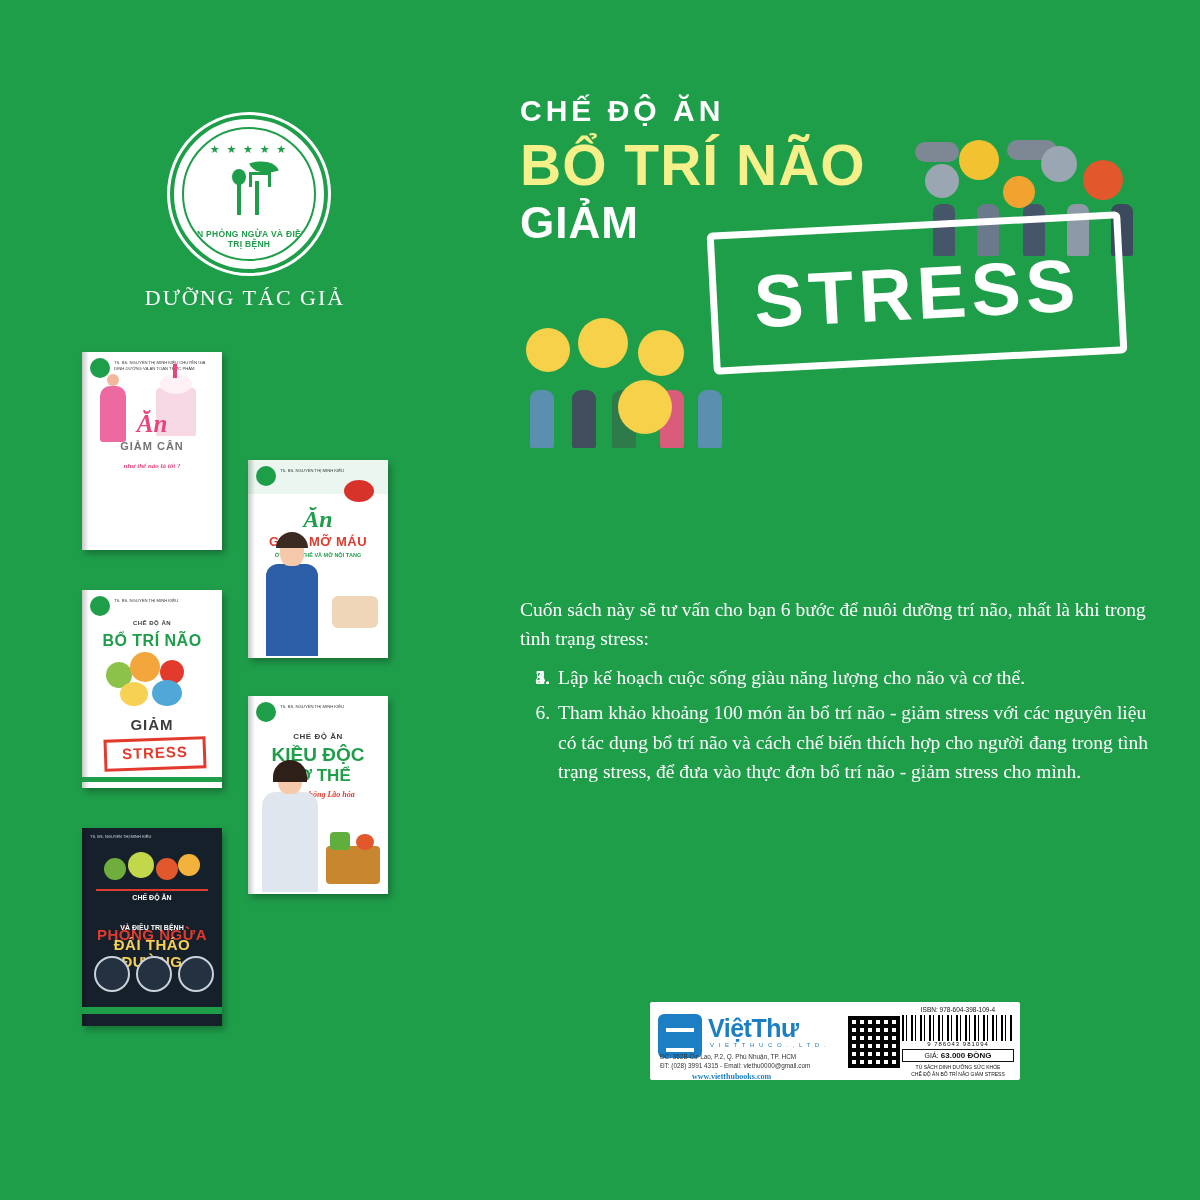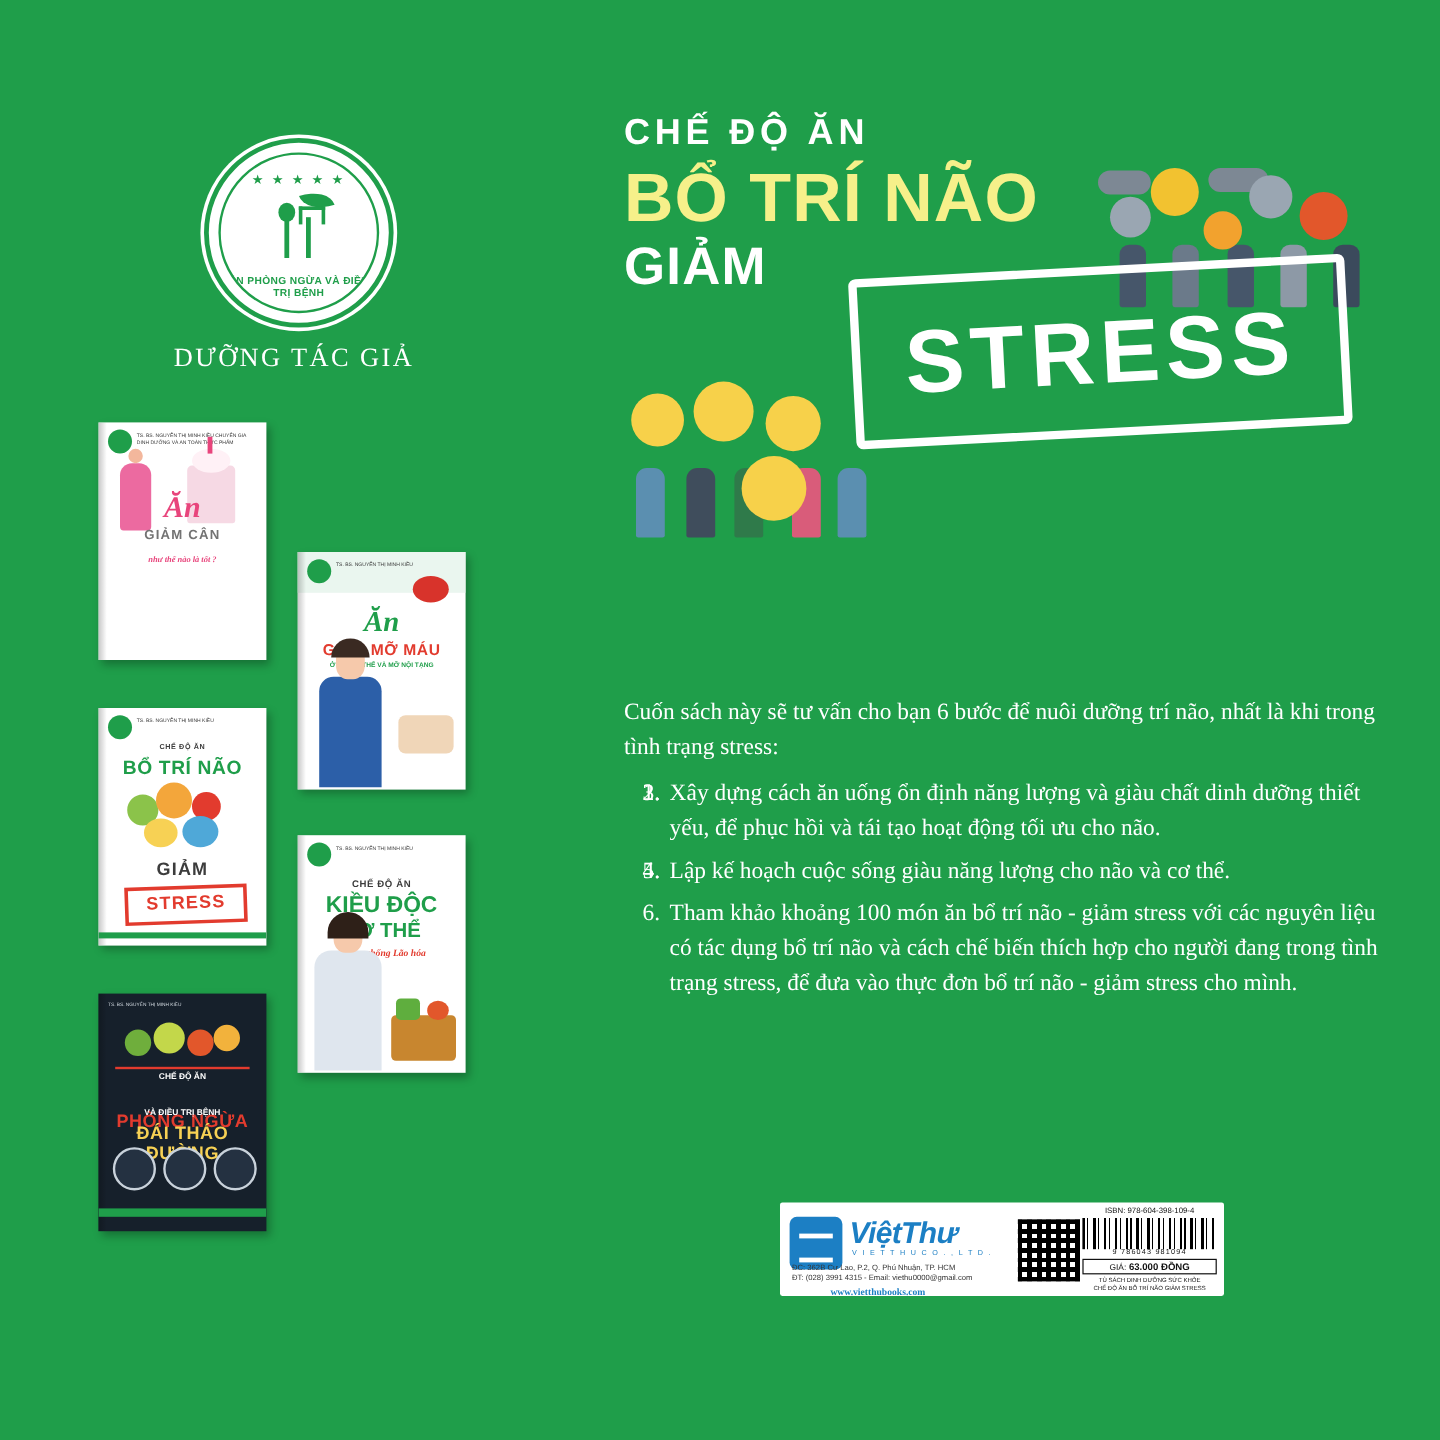--- a/index.html
+++ b/index.html
@@ -237,21 +237,21 @@
   .h3{left:118px;top:12px;width:46px;height:46px;}
   .h4{left:98px;top:62px;width:54px;height:54px;}
   .hp{position:absolute;bottom:0;width:24px;height:58px;border-radius:9px 9px 2px 2px;}
   .hp1{left:10px;background:#5b8fb0;}
   .hp2{left:52px;background:#3f4d5c;}
   .hp3{left:92px;background:#2f7a4a;}
   .hp4{left:140px;background:#d95c7a;}
   .hp5{left:178px;background:#5b8fb0;}
 
   .intro{
-    margin-top:4px;color:#ffffff;font-size:19.5px;line-height:1.5;
+    margin-top:20px;color:#ffffff;font-size:19.5px;line-height:1.5;
     font-family:"Liberation Serif", serif;
   }
   ol.points{
     margin:10px 0 0 0;padding:0;list-style:none;color:#ffffff;
     font-size:19.5px;line-height:1.5;font-family:"Liberation Serif", serif;
   }
   ol.points li{position:relative;padding-left:38px;margin-bottom:6px;}
   ol.points li .num{position:absolute;left:4px;top:0;width:26px;text-align:right;}
 
   
@@ -264,21 +264,21 @@
     position:absolute;left:0;top:6px;width:44px;height:44px;border-radius:6px;
     background:#1c7fc4;
   }
   .logo-mark:after{
     content:"";position:absolute;left:8px;top:14px;width:28px;height:16px;
     border-top:4px solid #ffffff;border-bottom:4px solid #ffffff;
   }
   .logo-name{
     position:absolute;left:50px;top:6px;
     font-family:"Liberation Sans", sans-serif;font-weight:bold;
-    font-size:25px;color:#1c7fc4;letter-spacing:-.5px;font-style:italic;
+    font-size:25px;color:#1c7fc4;letter-spacing:-.5px;
   }
   .logo-sub{
     position:absolute;left:52px;top:34px;
     font-family:"Liberation Sans", sans-serif;font-size:6px;color:#1c7fc4;
     letter-spacing:1.5px;
   }
   .addr{
     position:absolute;left:2px;top:44px;width:230px;
     font-family:"Liberation Sans", sans-serif;font-size:6.4px;color:#333;
     line-height:1.45;
@@ -465,21 +465,20 @@
 
     <ol class="points">
       <li>
         <span class="num">1.</span>
       </li>
       <li>
         <span class="num">2.</span>
       </li>
       <li>
         <span class="num">3.</span>
-        <span>Xây dựng cách ăn uống ổn định năng lượng và giàu chất dinh dưỡng thiết yếu, để phục hồi và tái tạo hoạt động tối ưu cho não.</span>
       </li>
       <li>
         <span class="num">4.</span>
       </li>
       <li>
         <span class="num">5.</span>
         <span>Lập kế hoạch cuộc sống giàu năng lượng cho não và cơ thể.</span>
       </li>
       <li>
         <span class="num">6.</span>

